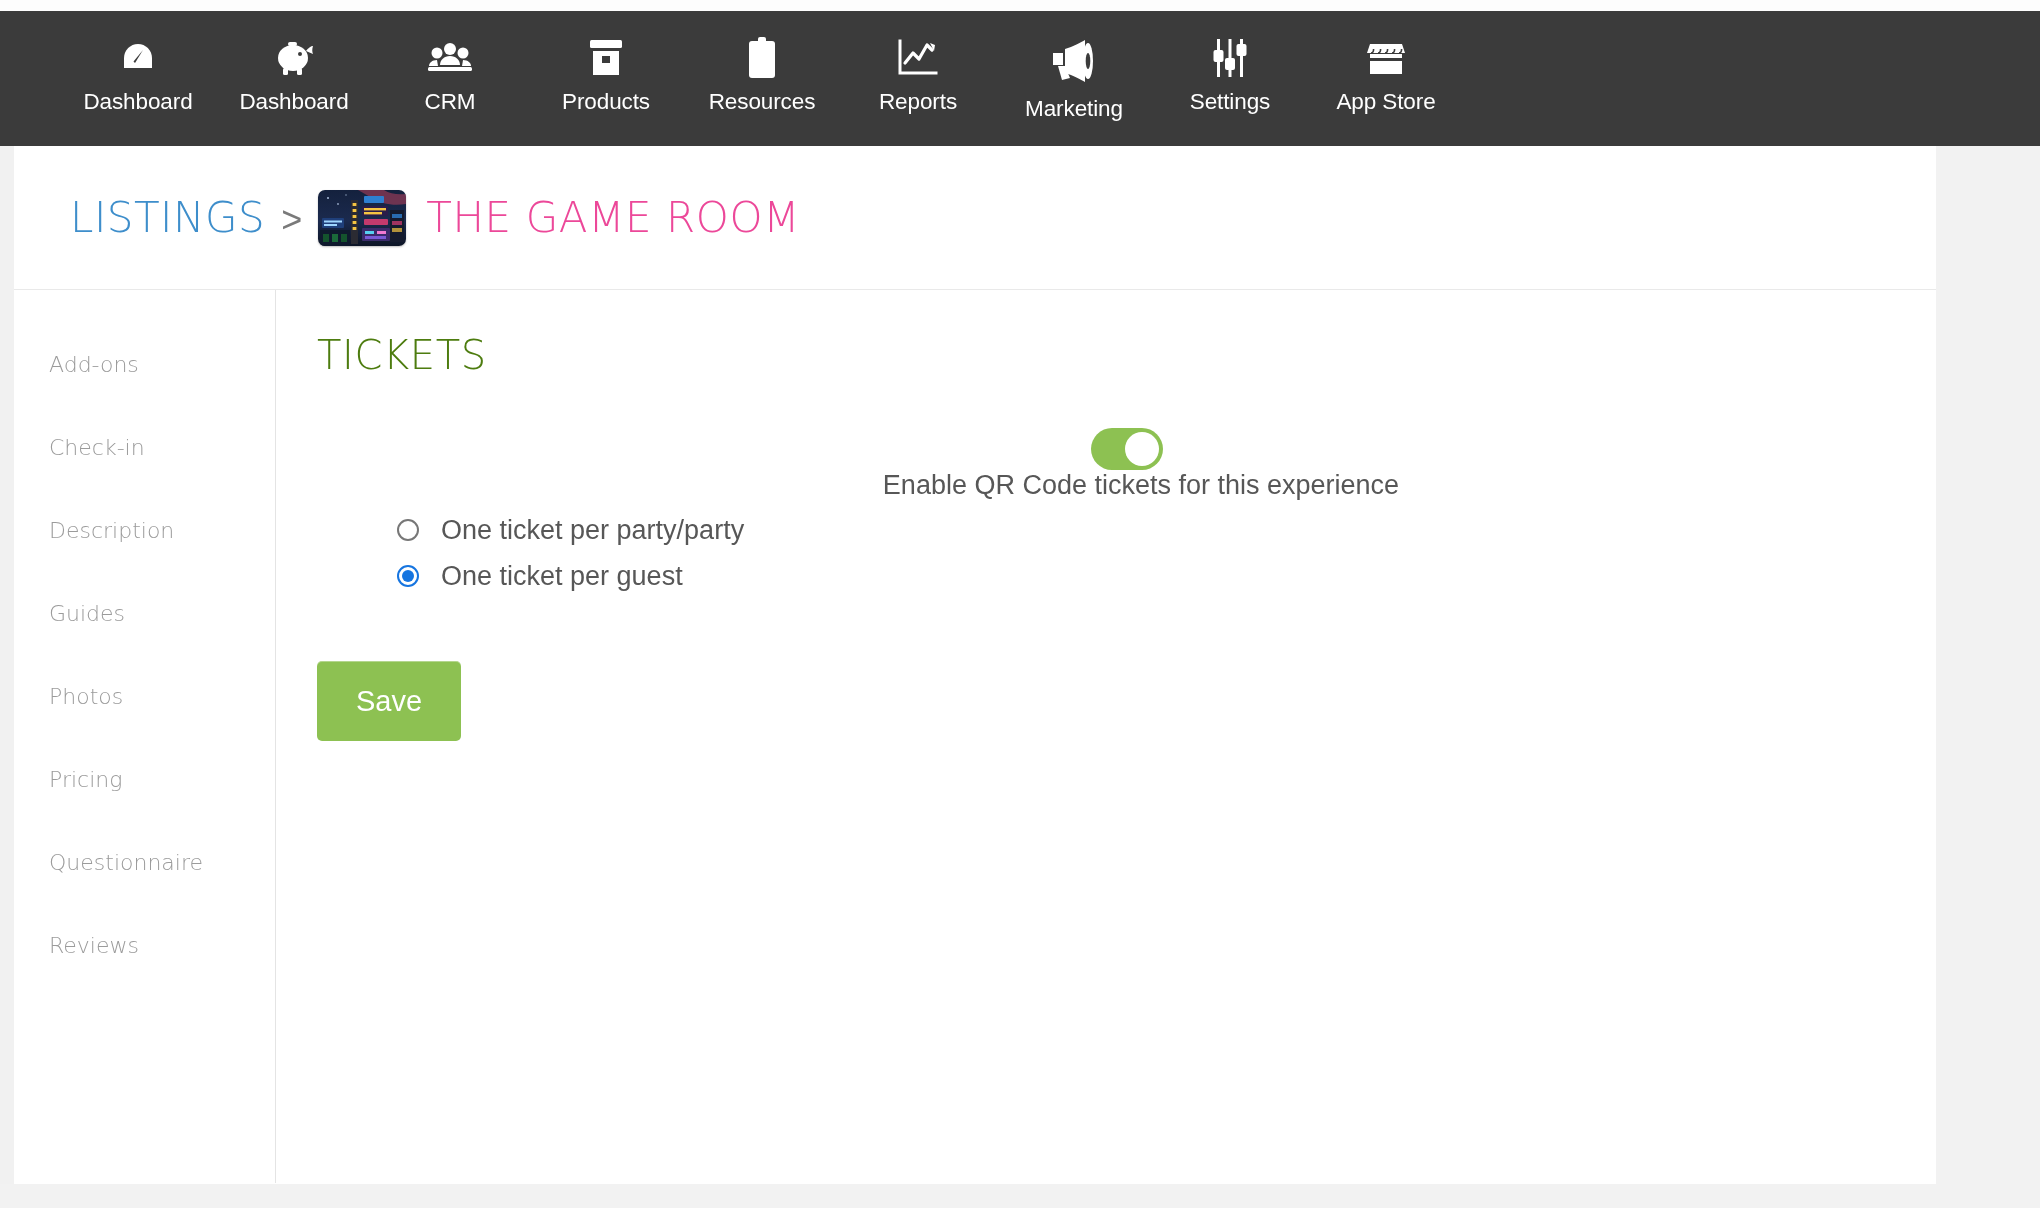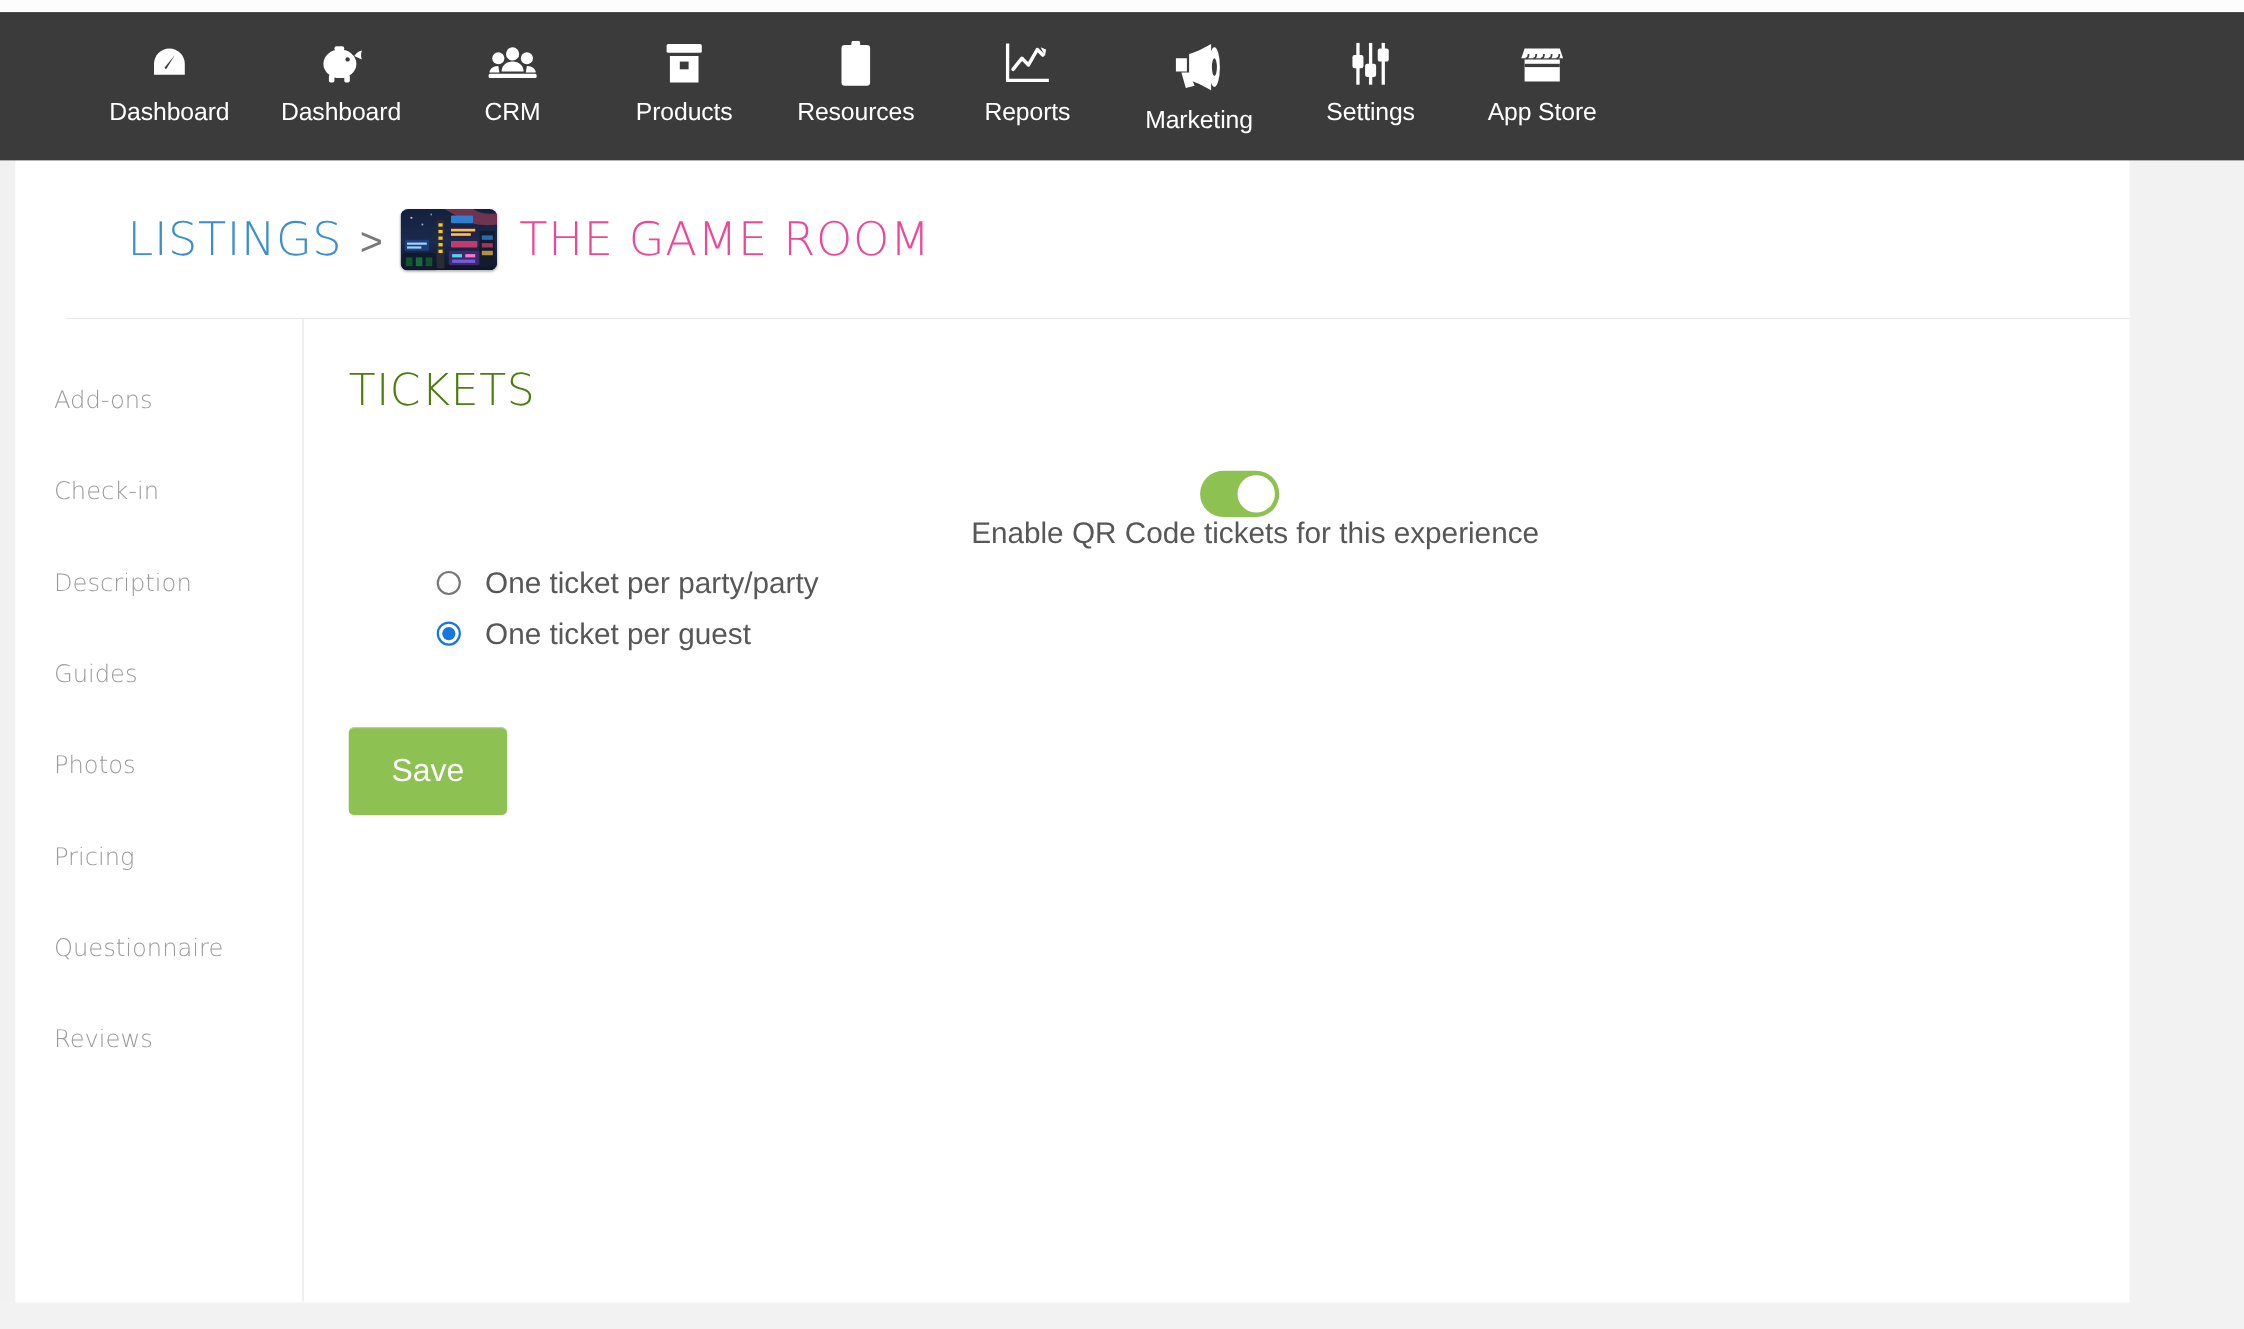--- a/index.html
+++ b/index.html
@@ -23,21 +23,21 @@
 
   
   .navbar {
     position: absolute;
     top: 11px; left: 0;
     width: 2040px;
     height: 135px;
     background: #3b3b3b;
     display: flex;
     align-items: flex-start;
-    padding-left: 76px;
+    padding-left: 60px;
   }
   .nav-item {
     width: 156px;
     height: 135px;
     display: flex;
     flex-direction: column;
     align-items: center;
     justify-content: flex-start;
     padding-top: 26px;
     cursor: pointer;
@@ -97,21 +97,20 @@
     background: #ffffff;
   }
 
   
   .crumb-bar {
     height: 144px;
     border-bottom: 1px solid #e9e9e9;
     display: flex;
     align-items: center;
     padding-left: 56px;
-    margin-left: 46px;
   }
   .crumb-link {
     color: #3e8ecb;
     font-size: 42px;
     font-weight: 300;
     letter-spacing: 0.5px;
     cursor: pointer;
     font-family: "DejaVu Sans", sans-serif;
     font-stretch: normal;
   }

